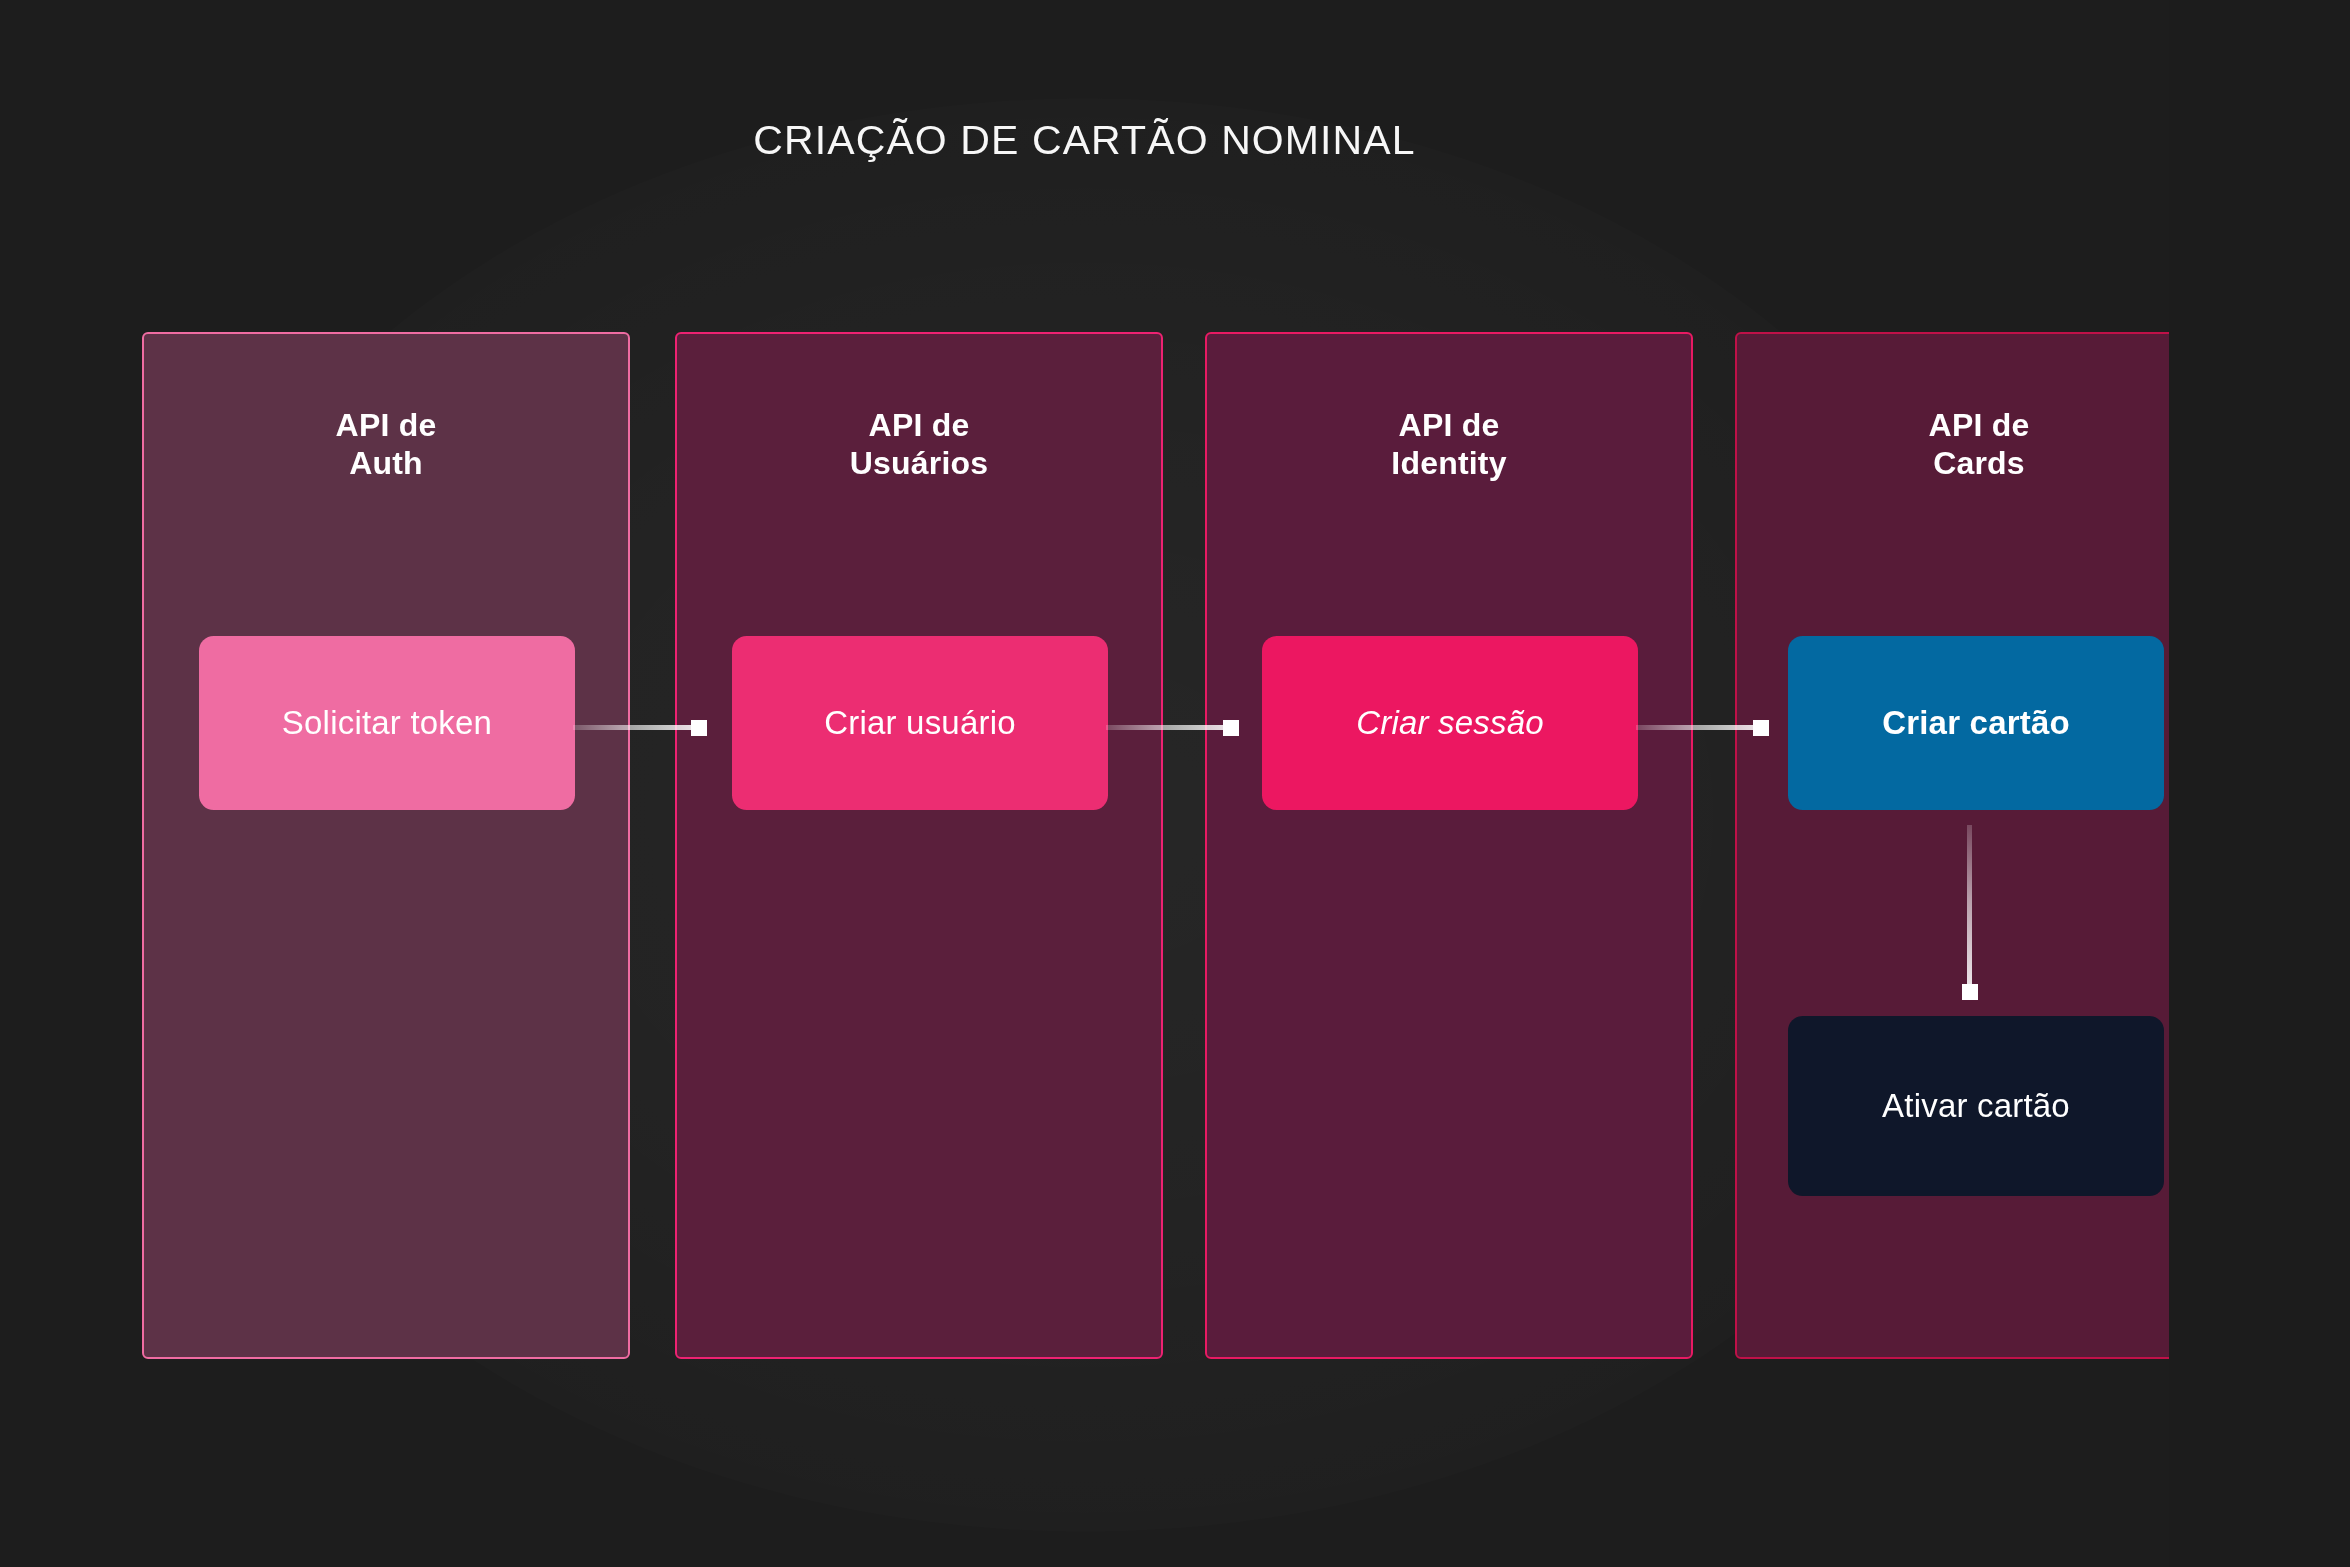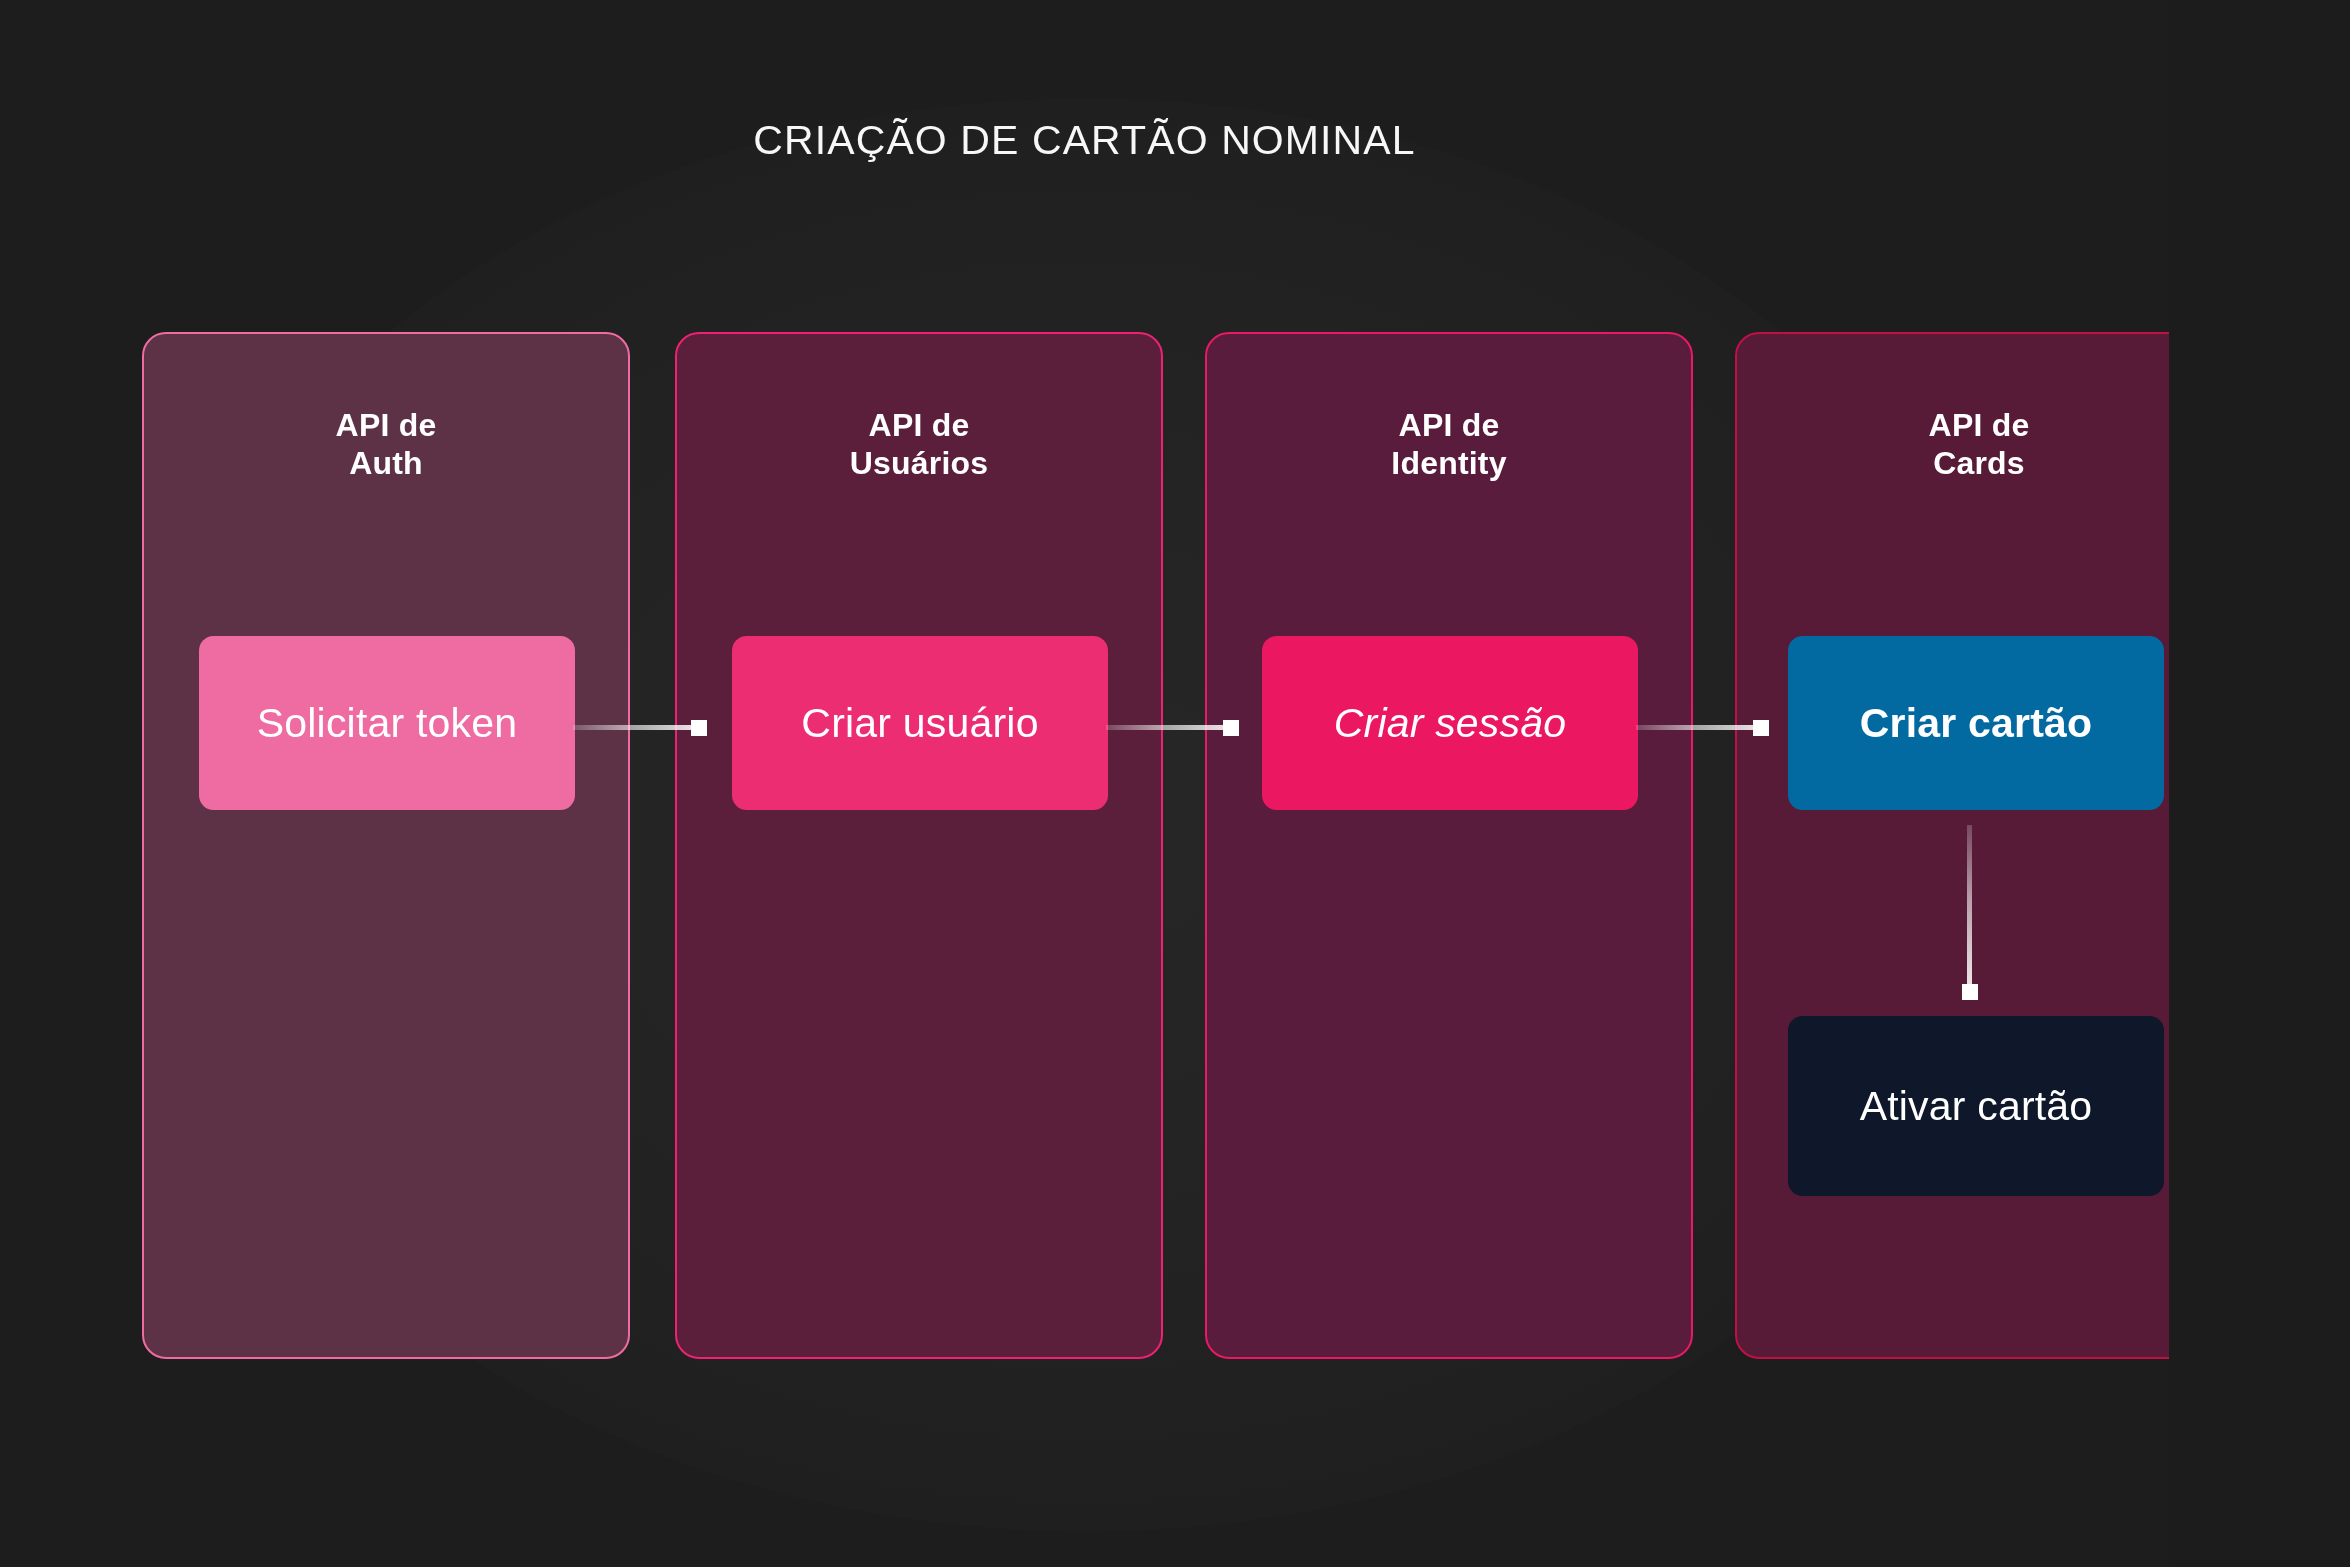--- a/index.html
+++ b/index.html
@@ -43,21 +43,21 @@
     font-size: 41px;
     font-weight: 400;
     letter-spacing: 1.1px;
     line-height: 1;
     white-space: nowrap;
   }
   .lane {
     position: absolute;
     top: 332px;
     height: 1027px;
-    border-radius: 24px;
+    border-radius: 6px;
     border-style: solid;
     border-width: 2.8px;
     box-sizing: border-box;
   }
   .lane-title {
     position: absolute;
     left: 0;
     right: 0;
     top: 73px;
     text-align: center;
@@ -67,21 +67,21 @@
     line-height: 1.18;
     letter-spacing: 0.2px;
   }
   .node {
     position: absolute;
     border-radius: 14.7px;
     display: flex;
     align-items: center;
     justify-content: center;
     color: #ffffff;
-    font-size: 41px;
+    font-size: 33px;
     font-weight: 400;
     letter-spacing: 0.2px;
     white-space: nowrap;
     box-sizing: border-box;
   }
   .conn-h {
     position: absolute;
     height: 4.6px;
     background: linear-gradient(to right,
                 rgba(255,255,255,0.18) 0%,

